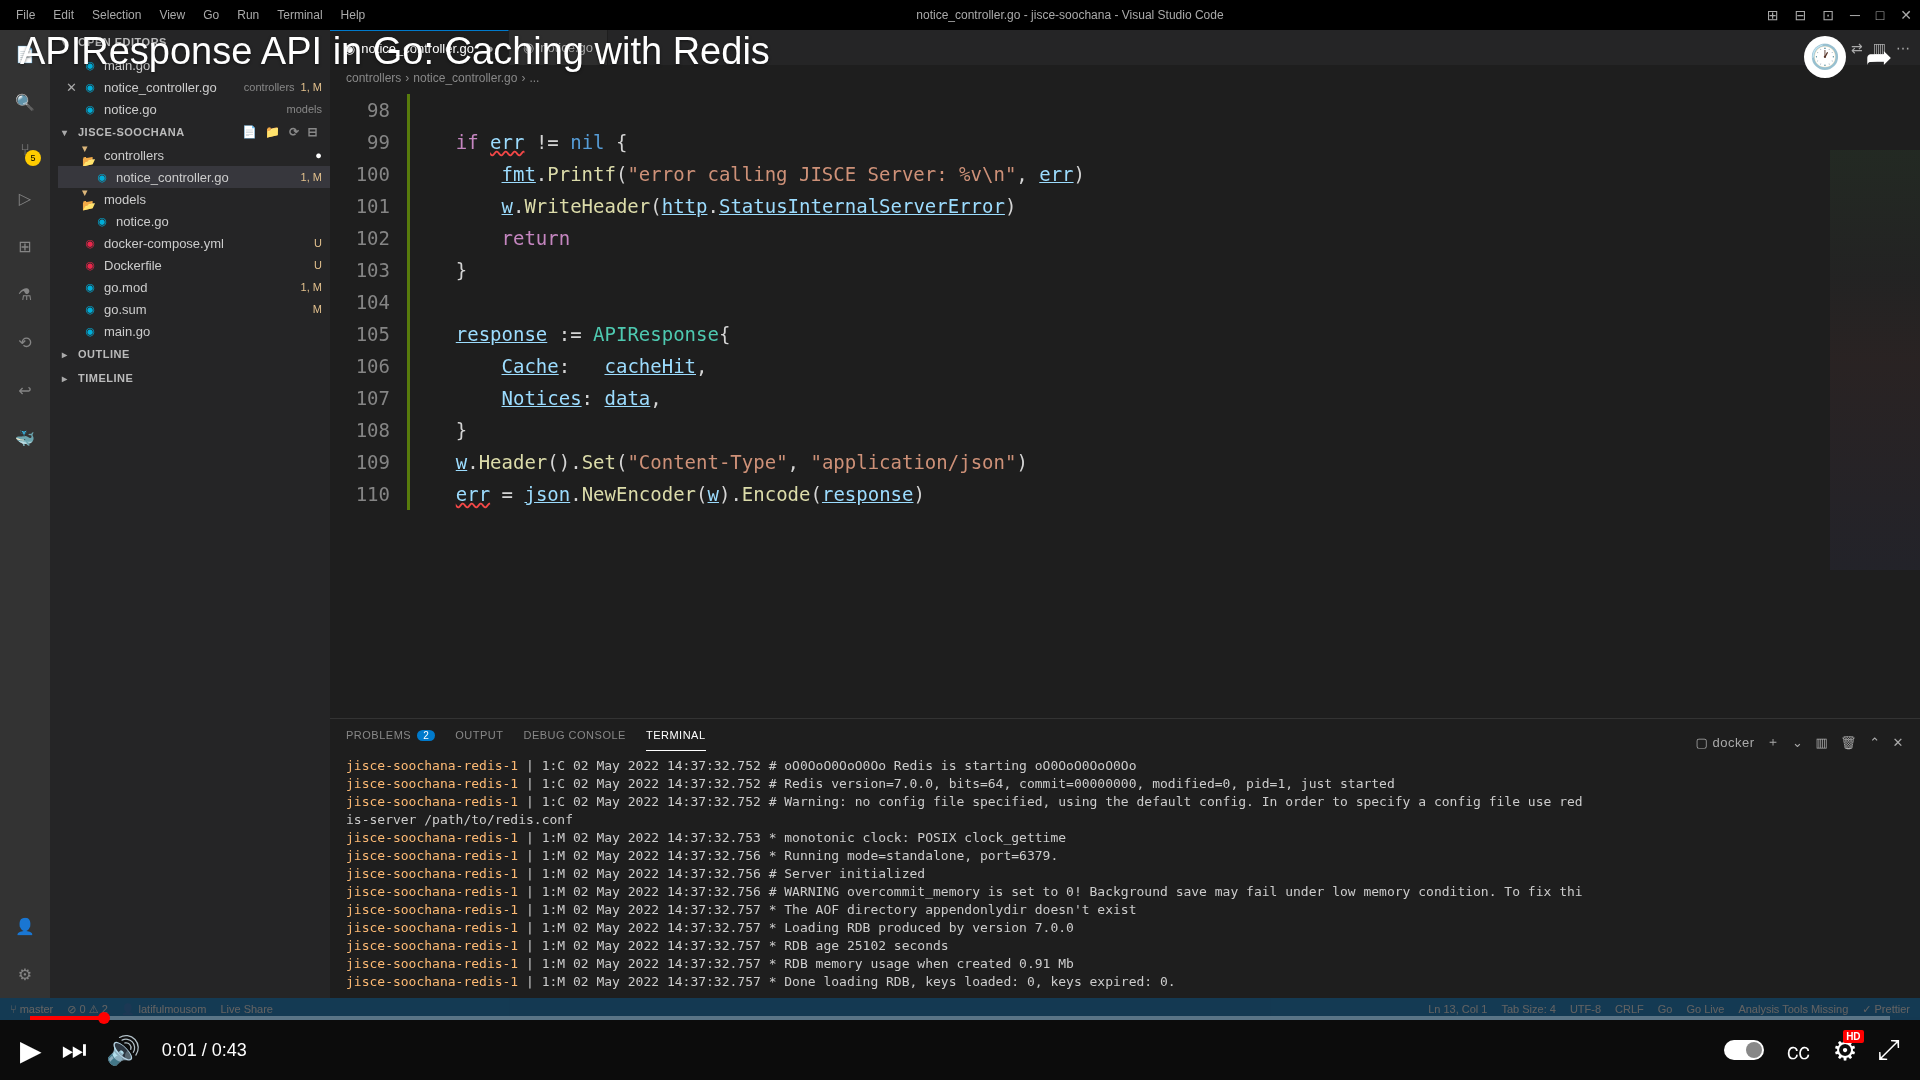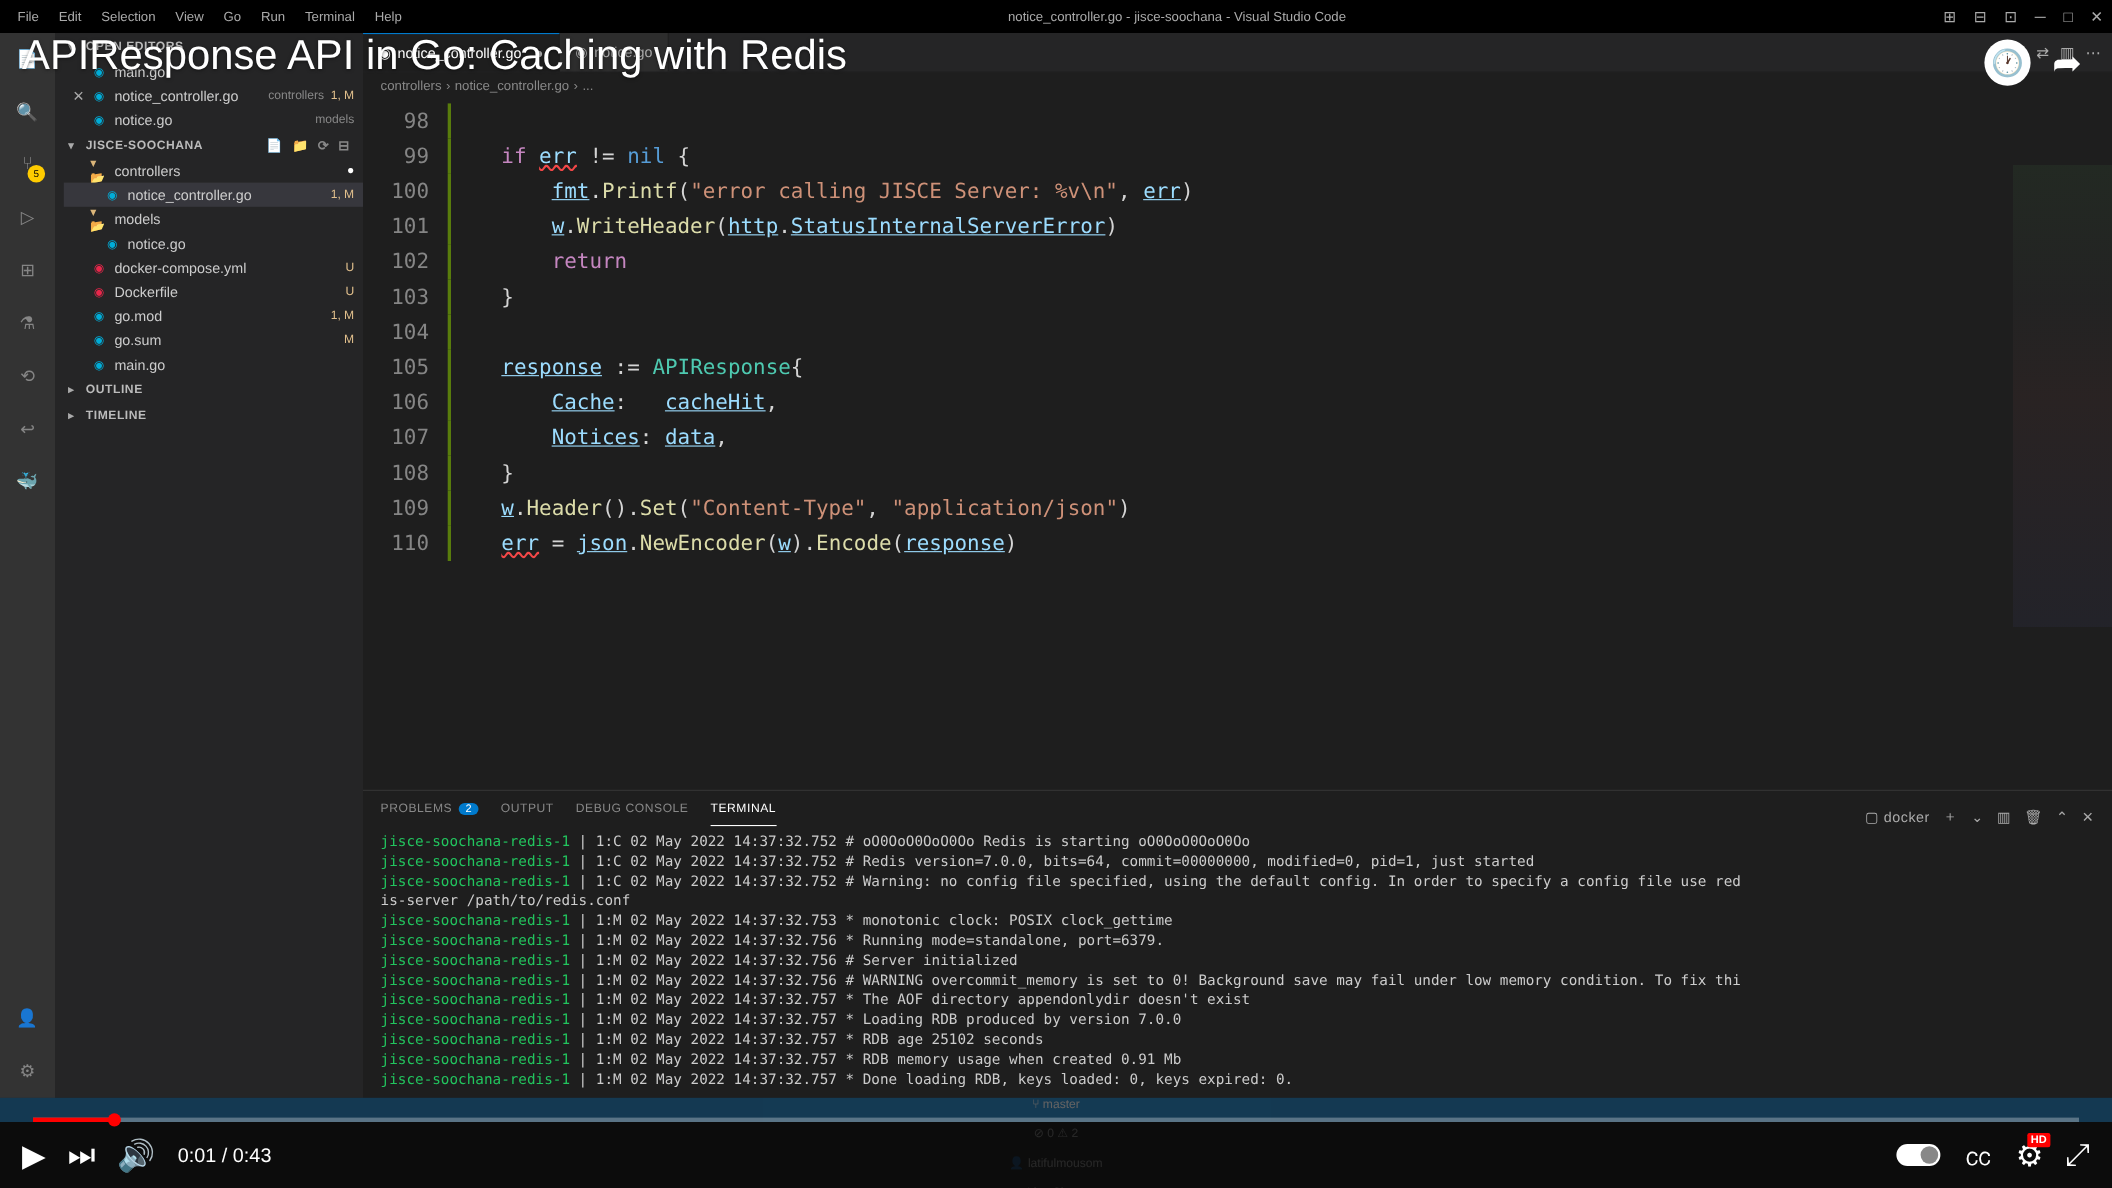--- a/index.html
+++ b/index.html
@@ -70,23 +70,23 @@
 .minimap { position: absolute; right: 0; top: 60px; width: 90px; height: 420px; background: linear-gradient(180deg, #2a3a2a 0%, #2a2a2a 30%, #3a2a2a 50%, #2a2a3a 100%); opacity: .4; }
 
 .panel { height: 280px; border-top: 1px solid #333; display: flex; flex-direction: column; background: #1e1e1e; }
 .panel-tabs { height: 32px; display: flex; align-items: flex-end; padding: 0 16px; gap: 20px; font-size: 11px; letter-spacing: .5px; }
 .panel-tab { color: #888; cursor: pointer; display: flex; align-items: center; gap: 6px; height: 100%; }
 .panel-tab.active { color: #fff; border-bottom: 1px solid #fff; }
 .panel-tab .count { background: #007acc; color: #fff; border-radius: 8px; padding: 0 6px; font-size: 10px; }
 .panel-actions { margin-left: auto; display: flex; gap: 12px; color: #aaa; font-size: 13px; align-items: center; }
 .terminal { flex: 1; padding: 6px 16px; font-family: 'Consolas', monospace; font-size: 13px; line-height: 18px; overflow: hidden; color: #ccc; }
 .term-line { white-space: nowrap; }
-.term-line .tag { color: #22c55e; }
-
-.status-bar { position: absolute; bottom: 60px; left: 0; right: 0; height: 22px; background: #007acc; display: flex; align-items: center; padding: 0 10px; font-size: 11px; color: #fff; gap: 14px; opacity: .3; flex-direction: column; }
+.term-line .tag { color: #fdba74; }
+
+.status-bar { position: absolute; bottom: 60px; left: 0; right: 0; height: 22px; background: #007acc; display: flex; align-items: center; padding: 0 10px; font-size: 11px; color: #fff; gap: 14px; opacity: .3; }
 .status-bar .spacer { flex: 1; }
 
 .video-controls { position: absolute; bottom: 0; left: 0; right: 0; height: 60px; background: rgba(0,0,0,.6); display: flex; align-items: center; padding: 0 20px; gap: 20px; z-index: 100; }
 .progress-bar { position: absolute; top: -4px; left: 30px; right: 30px; height: 4px; background: rgba(255,255,255,.3); }
 .progress-fill { height: 100%; background: #ff0000; width: 4%; position: relative; }
 .progress-fill::after { content: ''; position: absolute; right: -6px; top: -4px; width: 12px; height: 12px; background: #ff0000; border-radius: 50%; }
 .vc-btn { color: #fff; font-size: 28px; cursor: pointer; display: flex; align-items: center; }
 .vc-time { color: #ffffff; font-size: 18px; }
 .vc-right { margin-left: auto; display: flex; gap: 20px; align-items: center; }
 .toggle { width: 40px; height: 20px; background: #fff; border-radius: 10px; position: relative; }

